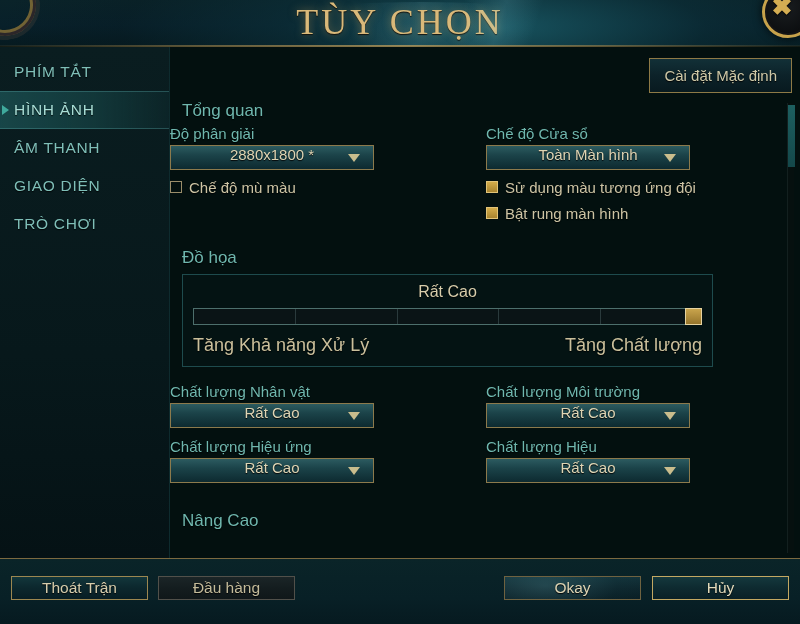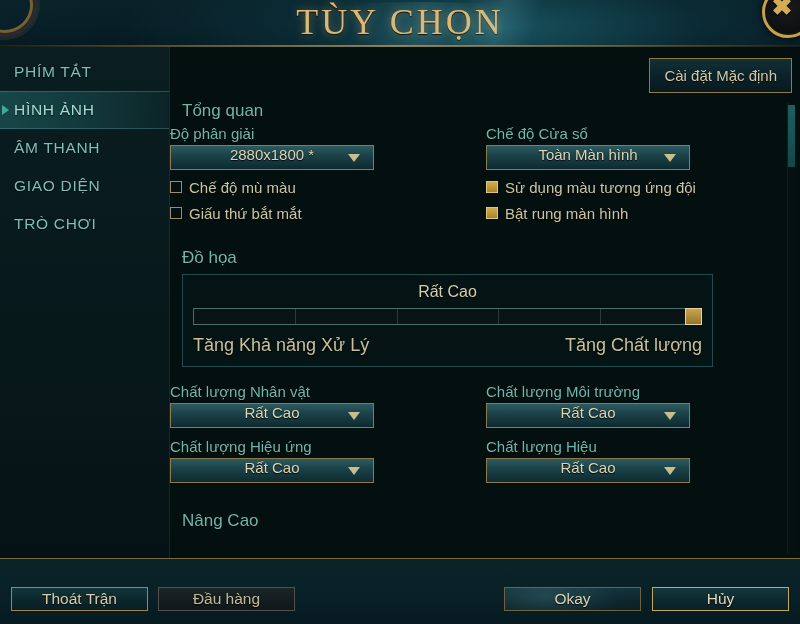--- a/index.html
+++ b/index.html
@@ -279,21 +279,21 @@
   }
 
   
   .bottombar {
     position: absolute; left: 0; top: 558px;
     width: 800px; height: 66px;
     background: linear-gradient(180deg, #0a2428 0%, #082026 60%, #061a20 100%);
     border-top: 1px solid #7c6a40;
   }
   .btn {
-    position: absolute; top: 28px;
+    position: absolute; top: 17px;
     height: 24px;
     display: flex; align-items: center; justify-content: center;
     font-size: 15.5px;
     cursor: pointer;
     text-shadow: 0 1px 1px rgba(0,0,0,0.9);
   }
   .btn-exit {
     left: 11px; width: 137px;
     background: linear-gradient(180deg, #12363b 0%, #0c272d 50%, #081e24 100%);
     border: 1px solid #9c8750;
@@ -368,24 +368,20 @@
           <div class="col">
             <div class="field-label">Độ phân giải</div>
             <div class="dropdown">
               <span>2880x1800 *</span>
               <span class="dropdown-caret"></span>
             </div>
             <div class="checkrow">
               <span class="checkbox"></span>
               <span class="check-label">Chế độ mù màu</span>
             </div>
-            <div class="checkrow">
-              <span class="checkbox"></span>
-              <span class="check-label">Giấu thứ bắt mắt</span>
-            </div>
           </div>
 
           <div class="col right">
             <div class="field-label">Chế độ Cửa sổ</div>
             <div class="dropdown">
               <span>Toàn Màn hình</span>
               <span class="dropdown-caret"></span>
             </div>
             <div class="checkrow">
               <span class="checkbox checked"></span>

